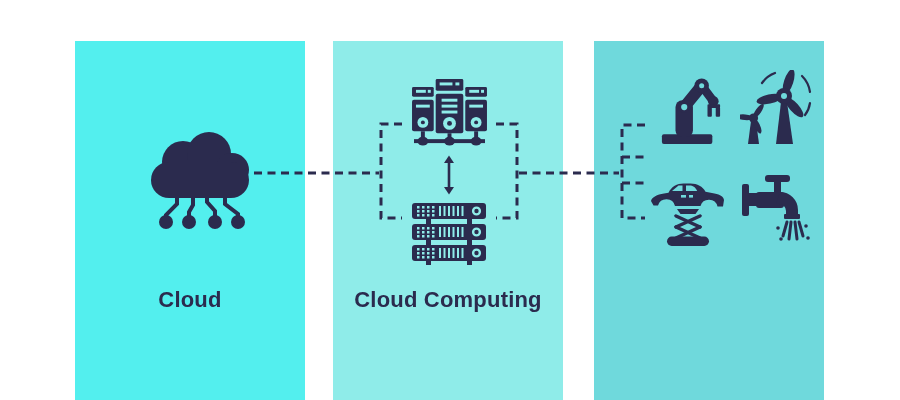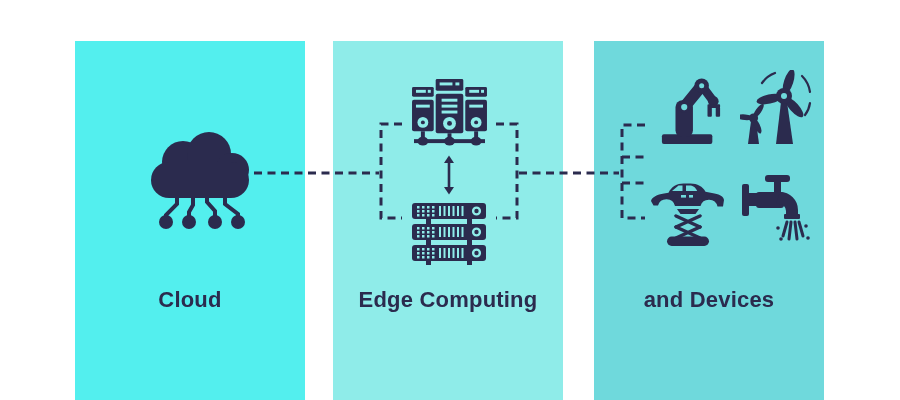--- a/index.html
+++ b/index.html
@@ -41,25 +41,24 @@
 </style>
 </head>
 <body>
 
 <div class="stage">
 
   <div class="panel" id="panel-cloud">
     <div class="panel-label">Cloud</div>
   </div>
   <div class="panel" id="panel-edge">
-    <div class="panel-label">Edge Computing</div>
+    <div class="panel-label">Cloud Computing</div>
   </div>
   <div class="panel" id="panel-iot">
     <div class="panel-label">
-      <div>and Devices</div>
     </div>
   </div>
 
   <svg class="icon" id="icon-cloud" viewBox="0 0 112 110">
     <g class="ink">
       <circle cx="40" cy="36" r="21"></circle>
       <circle cx="66" cy="28" r="22"></circle>
       <circle cx="89" cy="44" r="17"></circle>
       <rect x="8" y="36" width="98" height="36" rx="18"></rect>
     </g>

